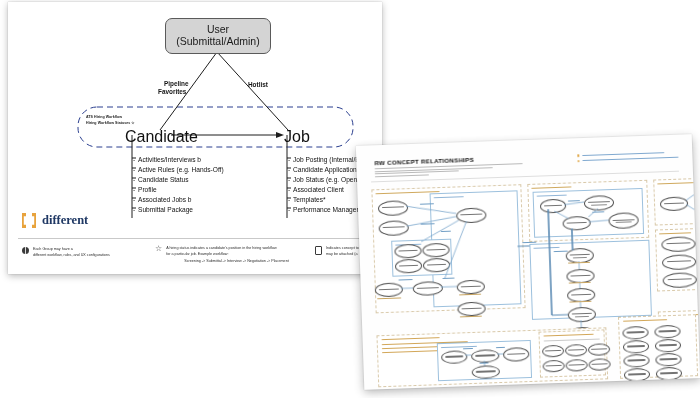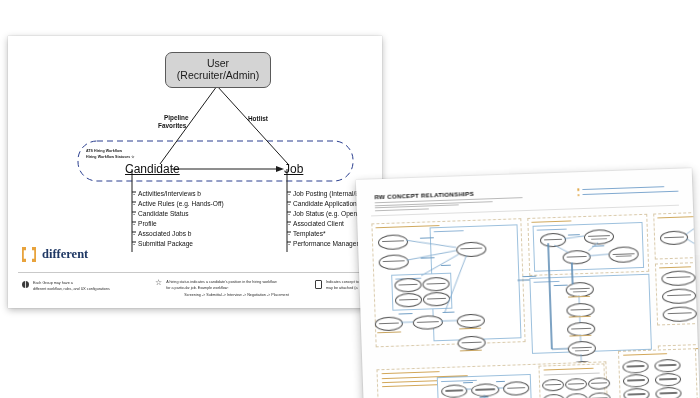--- a/index.html
+++ b/index.html
@@ -3,21 +3,21 @@
 <meta charset="utf-8">
 <style>
   html,body{margin:0;padding:0;}
   body{
     width:700px;height:398px;
     background:#ffffff;
     font-family:"Liberation Sans", sans-serif;
     overflow:hidden;
     position:relative;
   }
-  .stage{position:absolute;inset:0;margin-top:34px;}
+  .stage{position:absolute;inset:0;}
 
   
   .doc-left{
     position:absolute;
     left:8px; top:2px;
     width:374px; height:272px;
     background:#ffffff;
     box-shadow:0 2px 7px rgba(0,0,0,.28), 0 0 1px rgba(0,0,0,.25);
     overflow:hidden;
   }
@@ -41,21 +41,21 @@
 
   .lbl{position:absolute;font-size:6.4px;color:#151515;white-space:nowrap;font-weight:600;}
   .lbl-pipeline{left:156px;top:78px;}
   .lbl-favorites{left:150px;top:86px;}
   .lbl-hotlist{left:240px;top:79px;}
 
   .tiny-note{position:absolute;font-size:3.6px;color:#1b1b1b;white-space:nowrap;font-weight:700;letter-spacing:.01em;}
   .tiny-1{left:78px;top:113px;}
   .tiny-2{left:78px;top:119px;}
 
-  .node-label{position:absolute;font-size:12px;color:#111;white-space:nowrap;text-decoration:underline;}
+  .node-label{position:absolute;font-size:16px;color:#111;white-space:nowrap;}
   .node-candidate{left:117px;top:126px;}
   .node-job{left:276px;top:126px;}
 
   .attr-col{position:absolute;font-size:6.6px;color:#111;line-height:1.52;white-space:nowrap;}
   .attr-left{left:126px;top:153px;}
   .attr-right{left:281px;top:153px;}
   .attr-col div{position:relative;padding-left:4px;}
   .attr-col div:before{content:"-";position:absolute;left:-1px;top:0;}
 
   
@@ -158,21 +158,21 @@
         <line x1="279" y1="156" x2="283" y2="156" stroke="#1d1d1d" stroke-width="1"></line>
         <line x1="279" y1="166" x2="283" y2="166" stroke="#1d1d1d" stroke-width="1"></line>
         <line x1="279" y1="176" x2="283" y2="176" stroke="#1d1d1d" stroke-width="1"></line>
         <line x1="279" y1="186" x2="283" y2="186" stroke="#1d1d1d" stroke-width="1"></line>
         <line x1="279" y1="196" x2="283" y2="196" stroke="#1d1d1d" stroke-width="1"></line>
         <line x1="279" y1="206" x2="283" y2="206" stroke="#1d1d1d" stroke-width="1"></line>
       </svg>
 
       <div class="user-box">
         <span>User</span>
-        <span>(Recruiter/Admin)</span>
+        <span>(Submittal/Admin)</span>
       </div>
 
       <div class="lbl lbl-pipeline">Pipeline</div>
       <div class="lbl lbl-favorites">Favorites</div>
       <div class="lbl lbl-hotlist">Hotlist</div>
 
       <div class="tiny-note tiny-1">ATS Hiring Workflow</div>
       <div class="tiny-note tiny-2">Hiring Workflow Statuses ☆</div>
 
       <div class="node-label node-candidate">Candidate</div>

